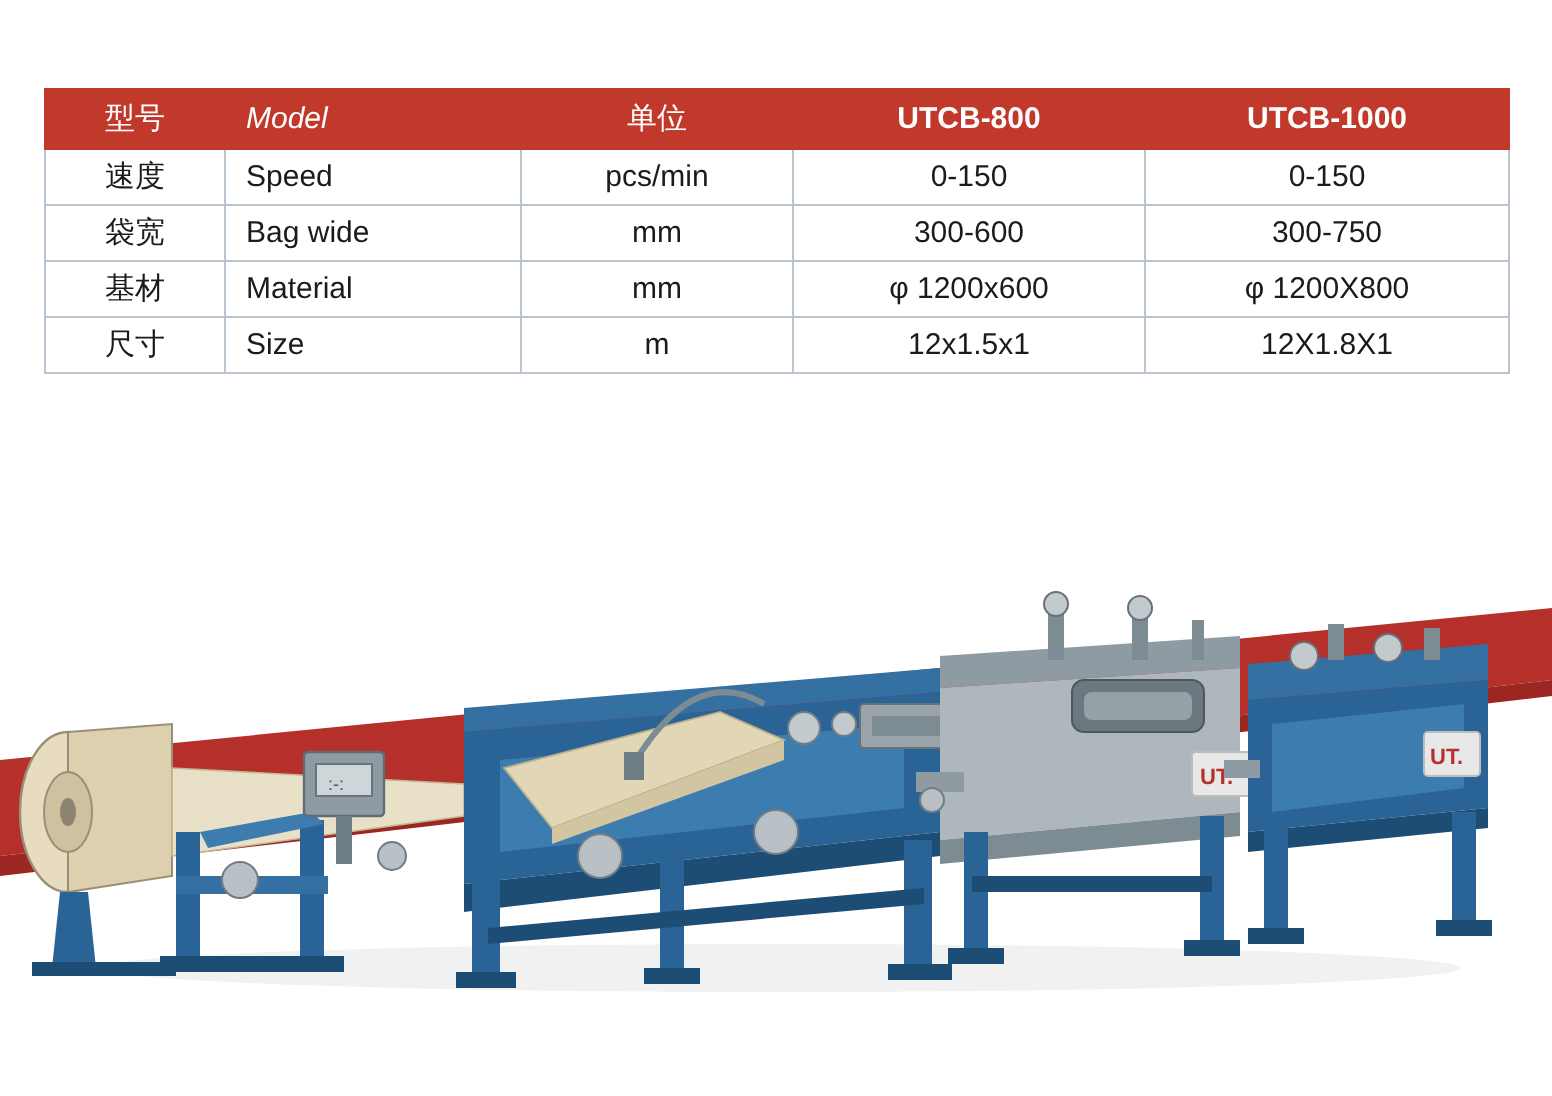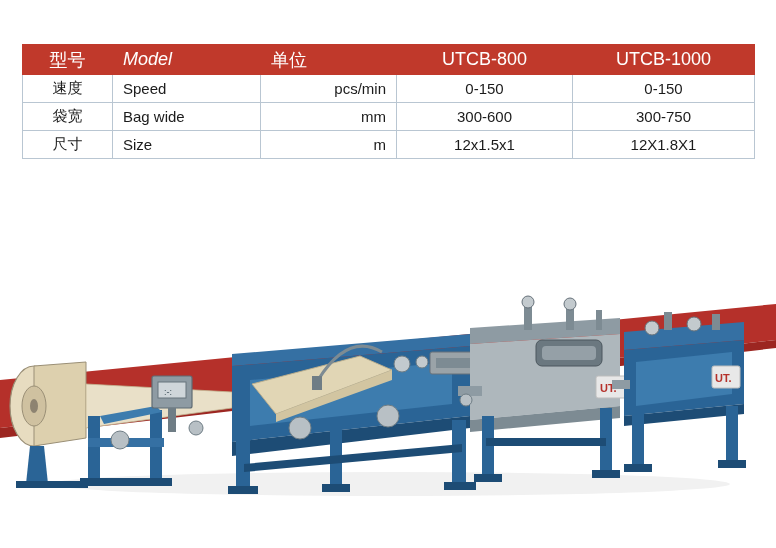--- a/index.html
+++ b/index.html
@@ -45,31 +45,31 @@
     height: 27px;
     padding: 0 10px;
     vertical-align: middle;
     font-weight: normal;
     white-space: nowrap;
   }
   table.spec thead th {
     background: #c0392b;
     color: #ffffff;
     border: 1px solid #c0392b;
-    font-size: 18px;
+    font-size: 15px;
     height: 29px;
   }
   .col-cn { text-align: center; margin-left: 25px; }
   .col-en { text-align: left; }
-  .col-unit { text-align: right; }
+  .col-unit { text-align: center; }
   .col-val { text-align: center; }
   thead th.h-cn { text-align: center; }
   thead th.h-en { text-align: left; font-style: italic; }
-  thead th.h-unit { text-align: left; }
-  thead th.h-v1, thead th.h-v2 { text-align: center; }
+  thead th.h-unit { text-align: center; }
+  thead th.h-v1, thead th.h-v2 { text-align: center; font-weight: bold; }
 
   
   .illus {
     position: absolute;
     left: 0;
     top: 288px;
     width: 776px;
     height: 260px;
   }
   .illus svg { display: block; }
@@ -106,20 +106,27 @@
           <td class="col-val">0-150</td>
         </tr>
         <tr>
           <td class="col-cn">袋宽</td>
           <td class="col-en">Bag wide</td>
           <td class="col-unit">mm</td>
           <td class="col-val">300-600</td>
           <td class="col-val">300-750</td>
         </tr>
         <tr>
+          <td class="col-cn">基材</td>
+          <td class="col-en">Material</td>
+          <td class="col-unit">mm</td>
+          <td class="col-val">φ 1200x600</td>
+          <td class="col-val">φ 1200X800</td>
+        </tr>
+        <tr>
           <td class="col-cn">尺寸</td>
           <td class="col-en">Size</td>
           <td class="col-unit">m</td>
           <td class="col-val">12x1.5x1</td>
           <td class="col-val">12X1.8X1</td>
         </tr>
       </tbody>
     </table>
   </div>
 

